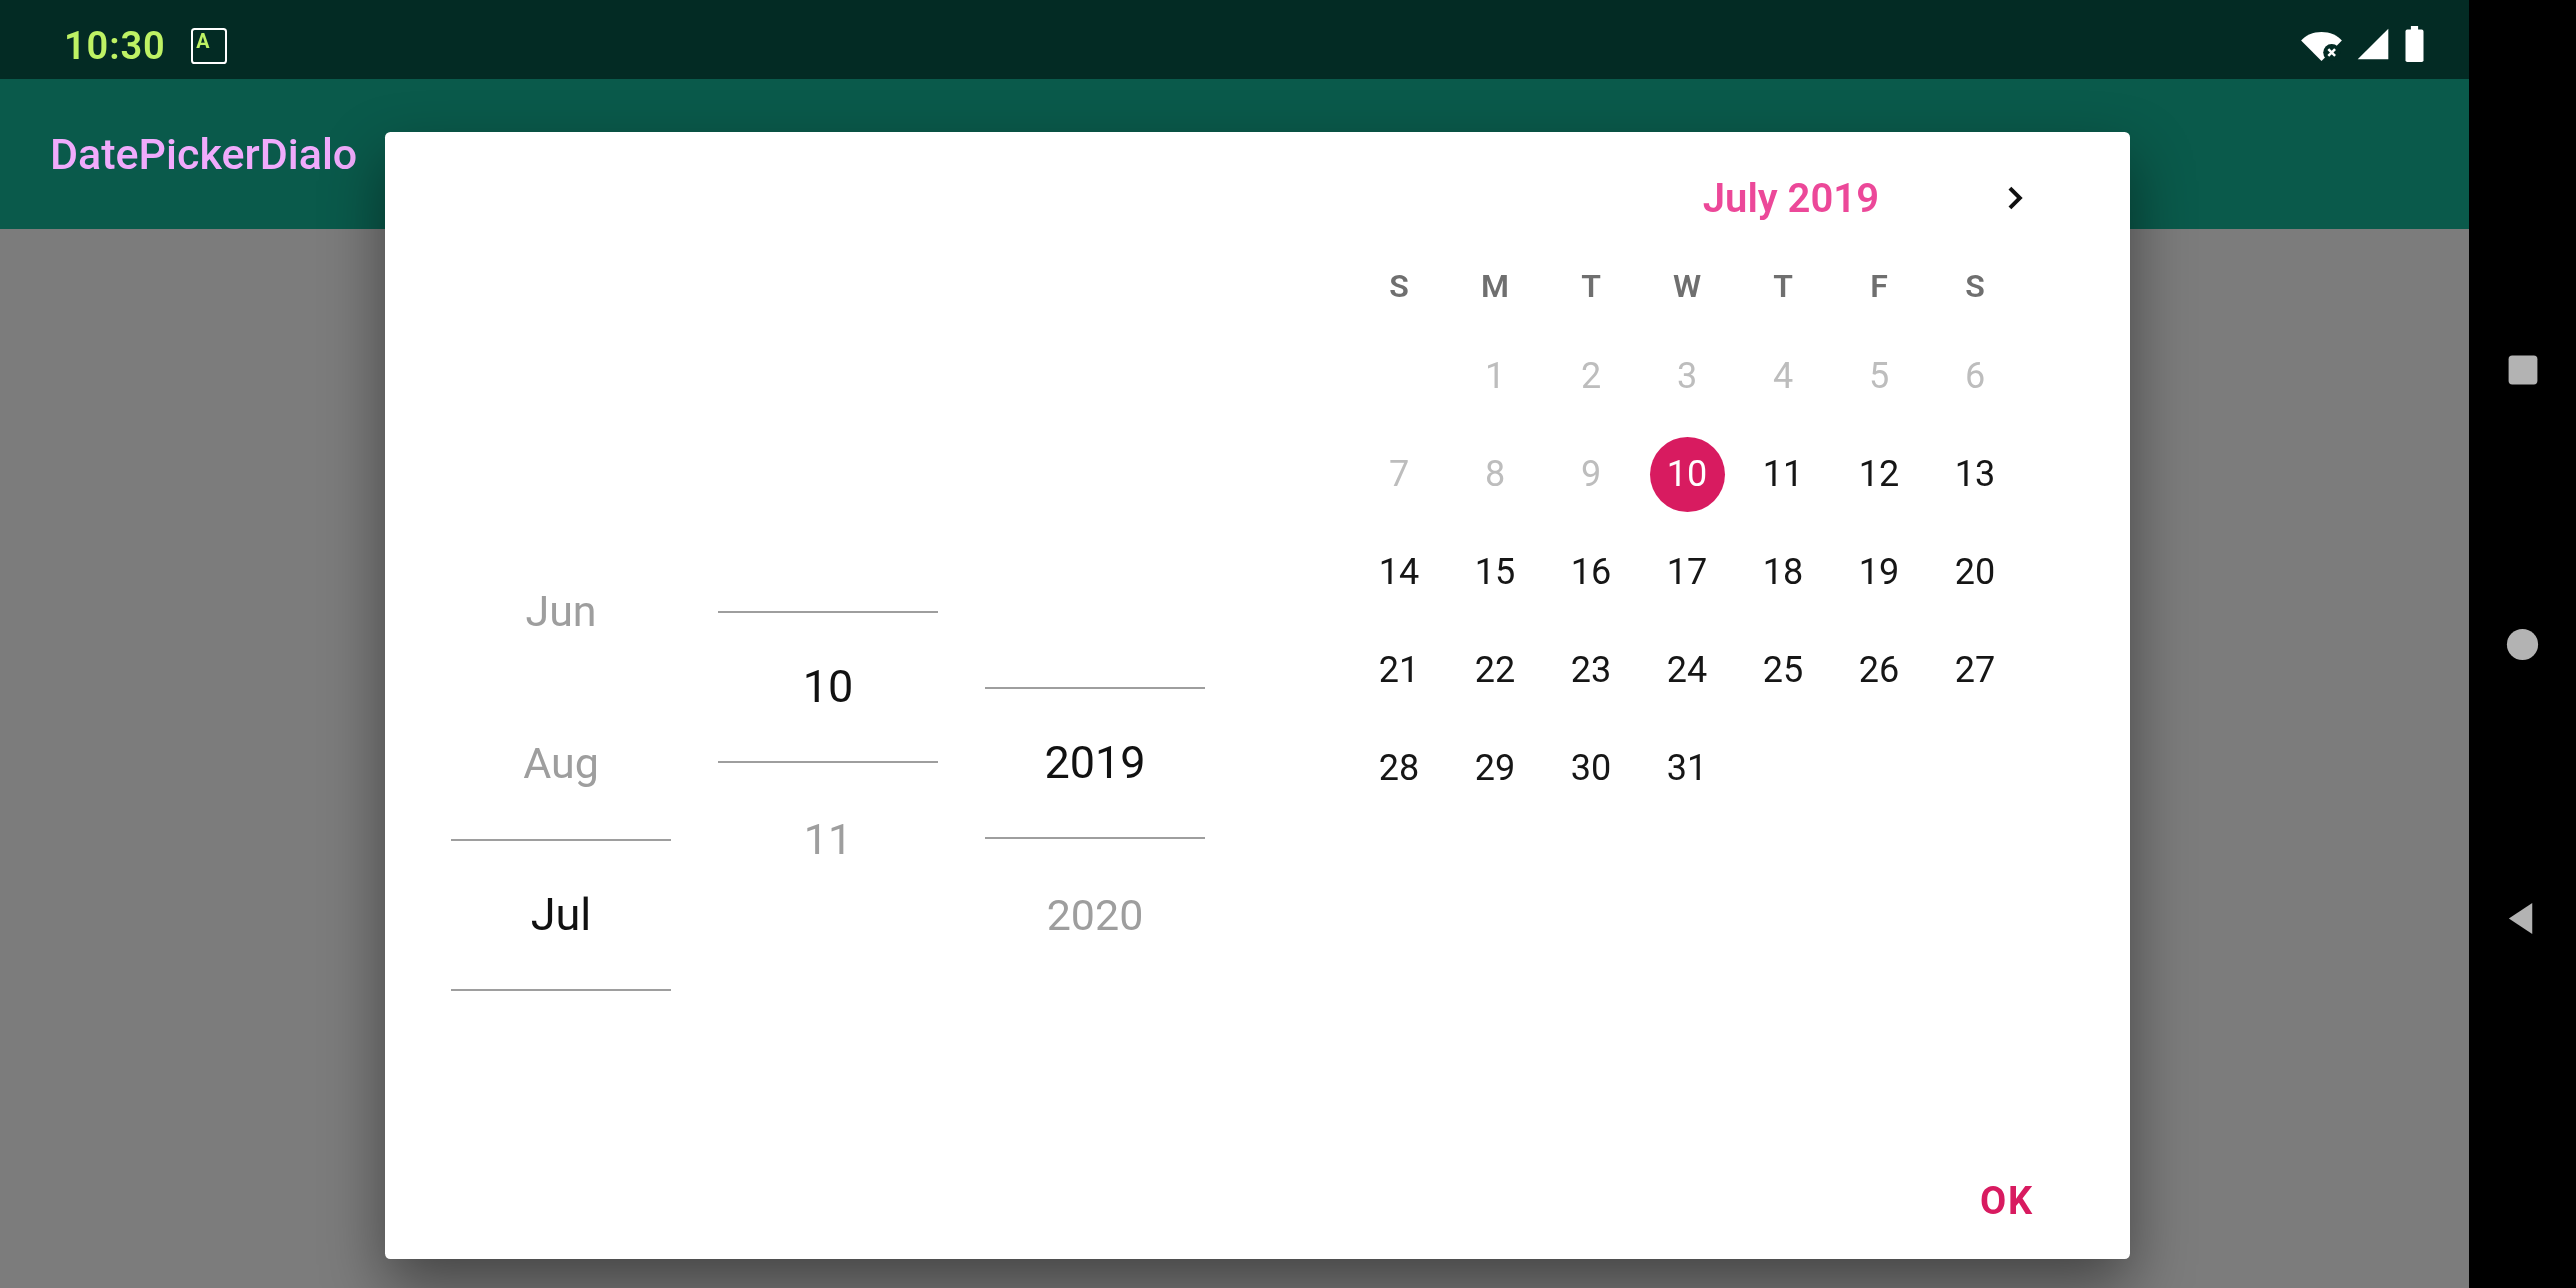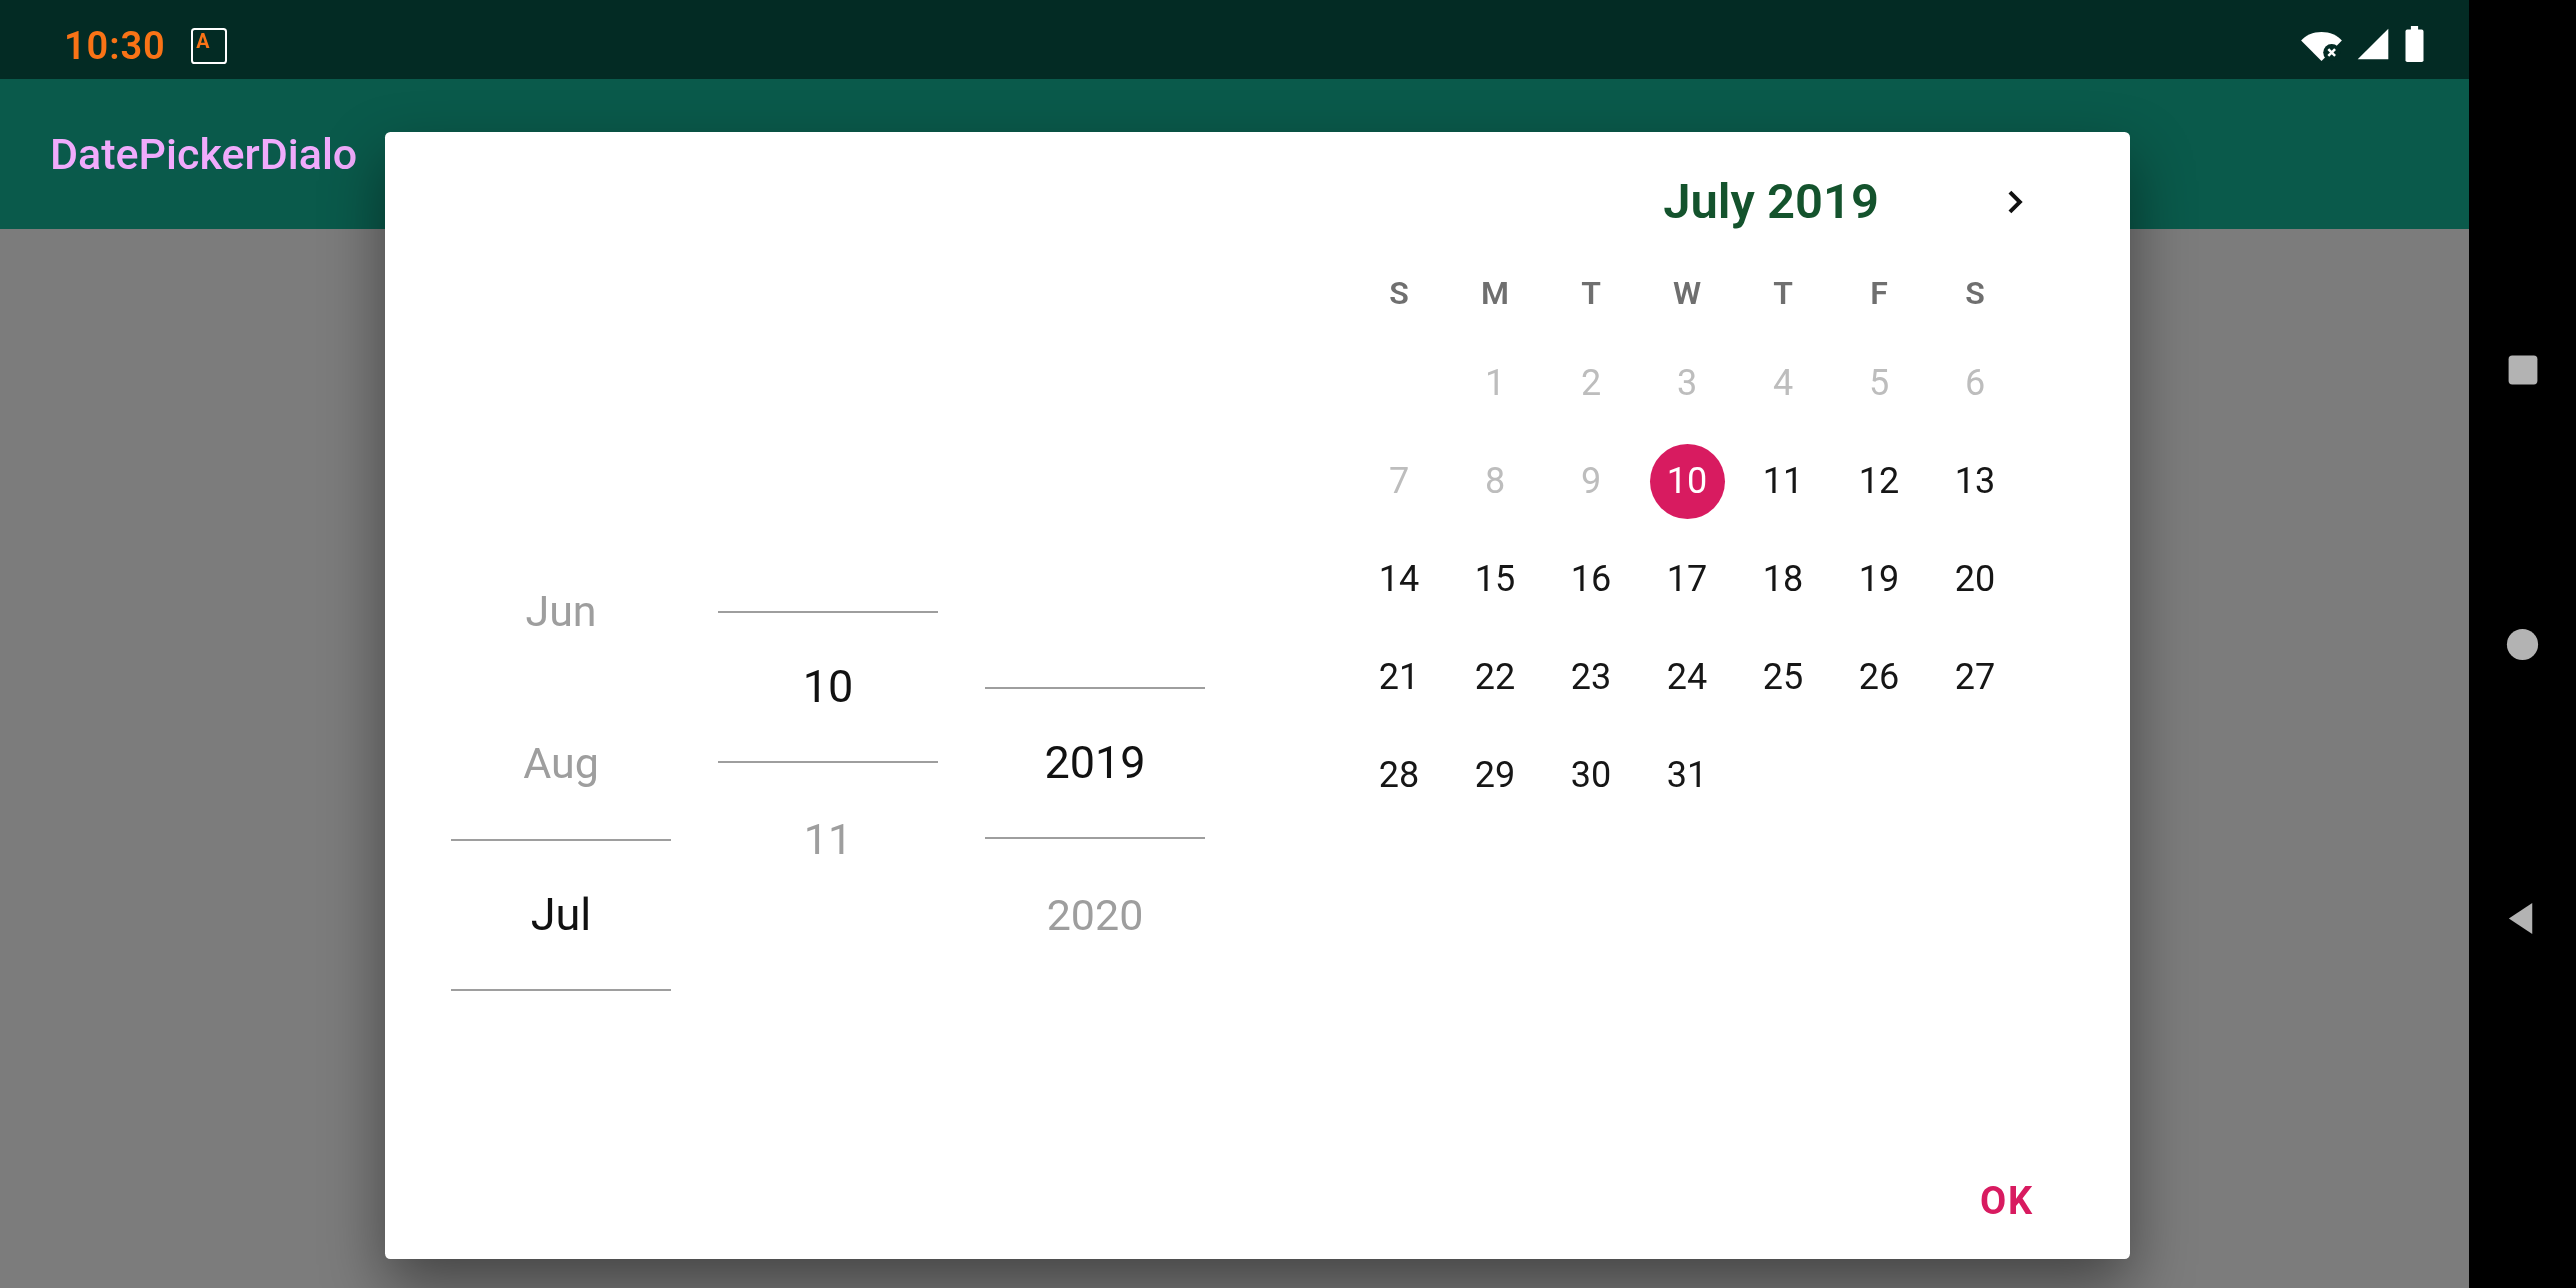--- a/index.html
+++ b/index.html
@@ -5,21 +5,21 @@
   * { box-sizing: border-box; margin: 0; padding: 0; }
   html, body { width: 2576px; height: 1288px; overflow: hidden; font-family: Roboto, "Helvetica Neue", Arial, sans-serif; }
   body { background: #000; display: flex; }
 
   .device-screen { width: 2469px; height: 1288px; background: #7c7c7c; position: relative; }
   .nav-rail { width: 107px; height: 1288px; background: #000; display: flex; flex-direction: column; align-items: center; justify-content: space-around; padding: 233px 0; }
   .nav-rail .nav-btn { width: 39px; height: 39px; display:flex; align-items:center; justify-content:center; }
   .nav-rail svg { fill: #b3b3b3; }
 
   
-  .status-bar { position:absolute; top:0; left:0; right:0; height:91px; background:#032b24; display:flex; align-items:center; justify-content:space-between; padding:0 43px 0 64px; color:#f97316; }
+  .status-bar { position:absolute; top:0; left:0; right:0; height:91px; background:#032b24; display:flex; align-items:center; justify-content:space-between; padding:0 43px 0 64px; color:#bef264; }
   .status-left { display:flex; align-items:center; gap:25px; }
   .status-time { font-size:38px; font-weight:600; letter-spacing:0.9px; }
   .kb-icon { width:36px; height:36px; border:2.7px solid #fff; border-radius:3.6px; display:flex; align-items:flex-start; justify-content:flex-start; padding:2.7px 3.6px; }
   .kb-icon span { font-size:19.7px; font-weight:700; line-height:1; }
   .status-right { display:flex; align-items:center; gap:12.5px; }
 
   
   .app-bar { position:absolute; top:79px; left:0; right:0; height:150px; background:#0a5a4b; display:flex; align-items:center; padding-left:50px; }
   .app-title { color:#f0abfc; font-size:43px; font-weight:500; }
 
@@ -32,21 +32,21 @@
   .spinner-pane { flex:0 0 886px; display:flex; align-items:center; justify-content:center; padding-top:250px; gap:47px; }
   .spinner-col { width:220px; display:flex; flex-direction:column; align-items:center; }
   .spinner-cell { height:152px; display:flex; align-items:center; justify-content:center; font-size:43px; width:100%; }
   .spinner-cell.muted { color:#9e9e9e; }
   .spinner-cell.active { color:#111; border-top:2.7px solid #9e9e9e; border-bottom:2.7px solid #9e9e9e; font-size:45px; }
   .spinner-cell.empty { color:transparent; }
 
   
   .cal-pane { flex:1; padding:41px 63px 0 36px; }
   .cal-header { display:flex; align-items:center; justify-content:flex-end; gap:81px; margin-bottom:30px; padding-right:25px; }
-  .cal-month-label { font-size:49px; font-weight:600; color:#14532d; margin-right:32px; }
+  .cal-month-label { font-size:40px; font-weight:600; color:#ec4899; margin-right:32px; }
   .cal-next { width:50px; height:50px; display:flex; align-items:center; justify-content:center; }
   .cal-grid { display:grid; grid-template-columns: repeat(7, 96px); justify-content:center; row-gap:16px; }
   .dow { font-size:32px; color:#6f6f6f; font-weight:600; text-align:center; height:66px; display:flex; align-items:center; justify-content:center; }
   .day { font-size:36px; color:#161616; text-align:center; height:82px; display:flex; align-items:center; justify-content:center; position:relative; }
   .day.disabled { color:#bdbdbd; }
   .day.selected { color:#fff; }
   .day.selected::before { content:""; position:absolute; width:75px; height:75px; border-radius:50%; background:#d81b60; z-index:-1; }
   .day.selected { z-index:0; }
   .day.selected span { position:relative; z-index:1; }
 

